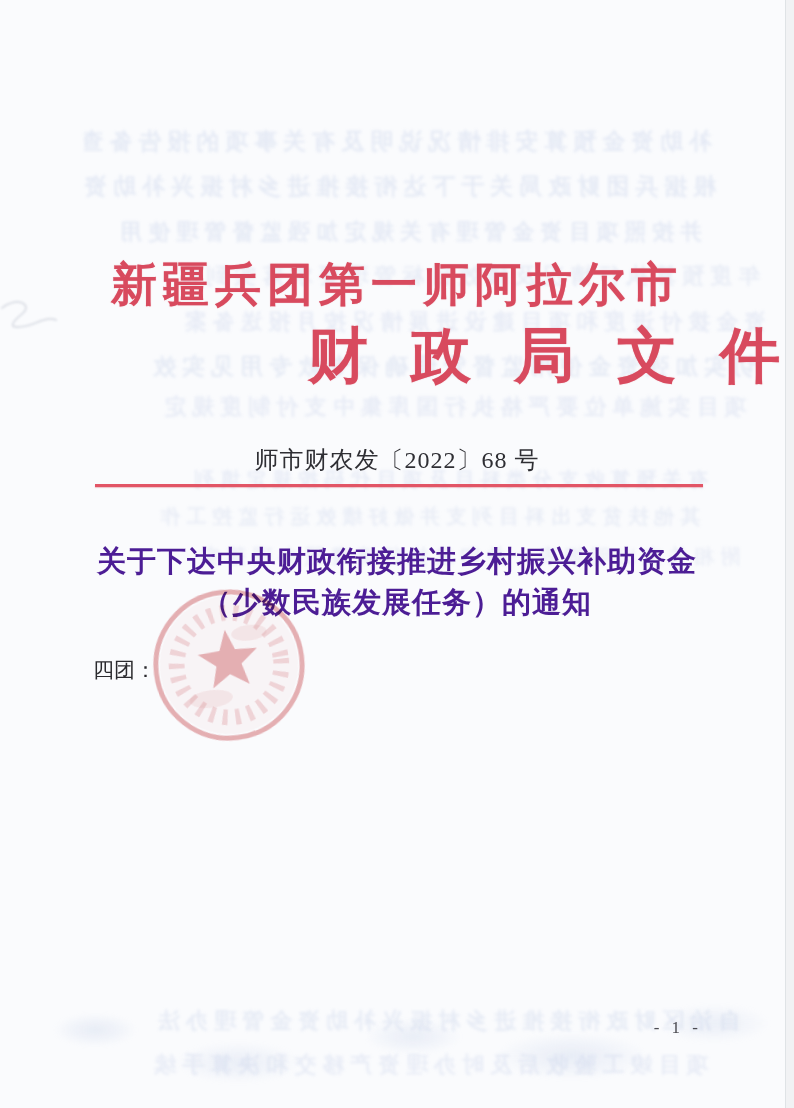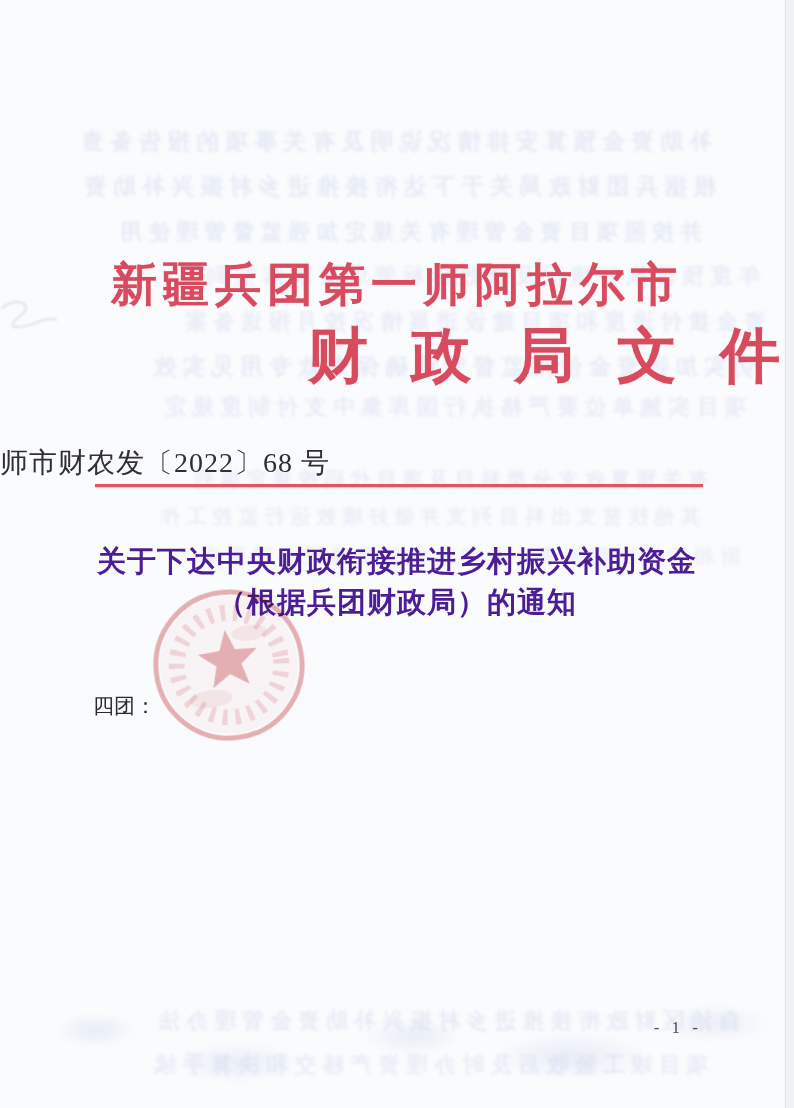--- a/index.html
+++ b/index.html
@@ -78,21 +78,22 @@
     text-align:right;
     font-family:var(--serif);
     font-weight:700;
     font-size:60px;
     letter-spacing:14px;
     color:var(--header-red);
     text-shadow:0 0 1px rgba(216,74,94,.55);
   }
   .doc-number{
     position:absolute;top:444px;left:0;width:100%;
-    font-size:28px;
+    text-align:center;
+    font-size:24px;
     letter-spacing:1px;
     color:#2f2f34;
   }
   .red-rule{
     position:absolute;top:484px;left:95px;width:608px;height:3px;
     background:var(--rule-red);
     box-shadow:0 1px 1px rgba(222,90,104,.35);
   }
   .doc-title{
     position:absolute;top:541px;left:0;width:100%;
@@ -103,21 +104,20 @@
     line-height:41px;
     letter-spacing:1px;
     color:#4c1d95;
   }
   .body-block{
     position:absolute;top:650px;left:93px;width:618px;
     font-size:21px;
     line-height:40px;
     color:#2a2a2e;
     text-align:justify;
-    margin-top:36px;
   }
   .body-block .para{text-indent:2em;}
   .page-number{
     position:absolute;top:1018px;right:92px;
     font-size:17px;
     letter-spacing:4px;
     color:#4c4c52;
   }
 
   
@@ -162,21 +162,21 @@
 
     <div class="org-line1">新疆兵团第一师阿拉尔市</div>
     <div class="org-line2">财 政 局 文 件</div>
 
     <div class="doc-number">师市财农发〔2022〕68 号</div>
 
     <div class="red-rule"></div>
 
     <div class="doc-title">
       <div>关于下达中央财政衔接推进乡村振兴补助资金</div>
-      <div>（根据兵团财政局）的通知</div>
+      <div>（少数民族发展任务）的通知</div>
     </div>
 
     <div class="body-block">
       <div class="salutation">四团：</div>
     </div>
 
     <div class="page-number">- 1 -</div>
   </div>
 
   <svg class="seal" viewBox="0 0 160 160">

